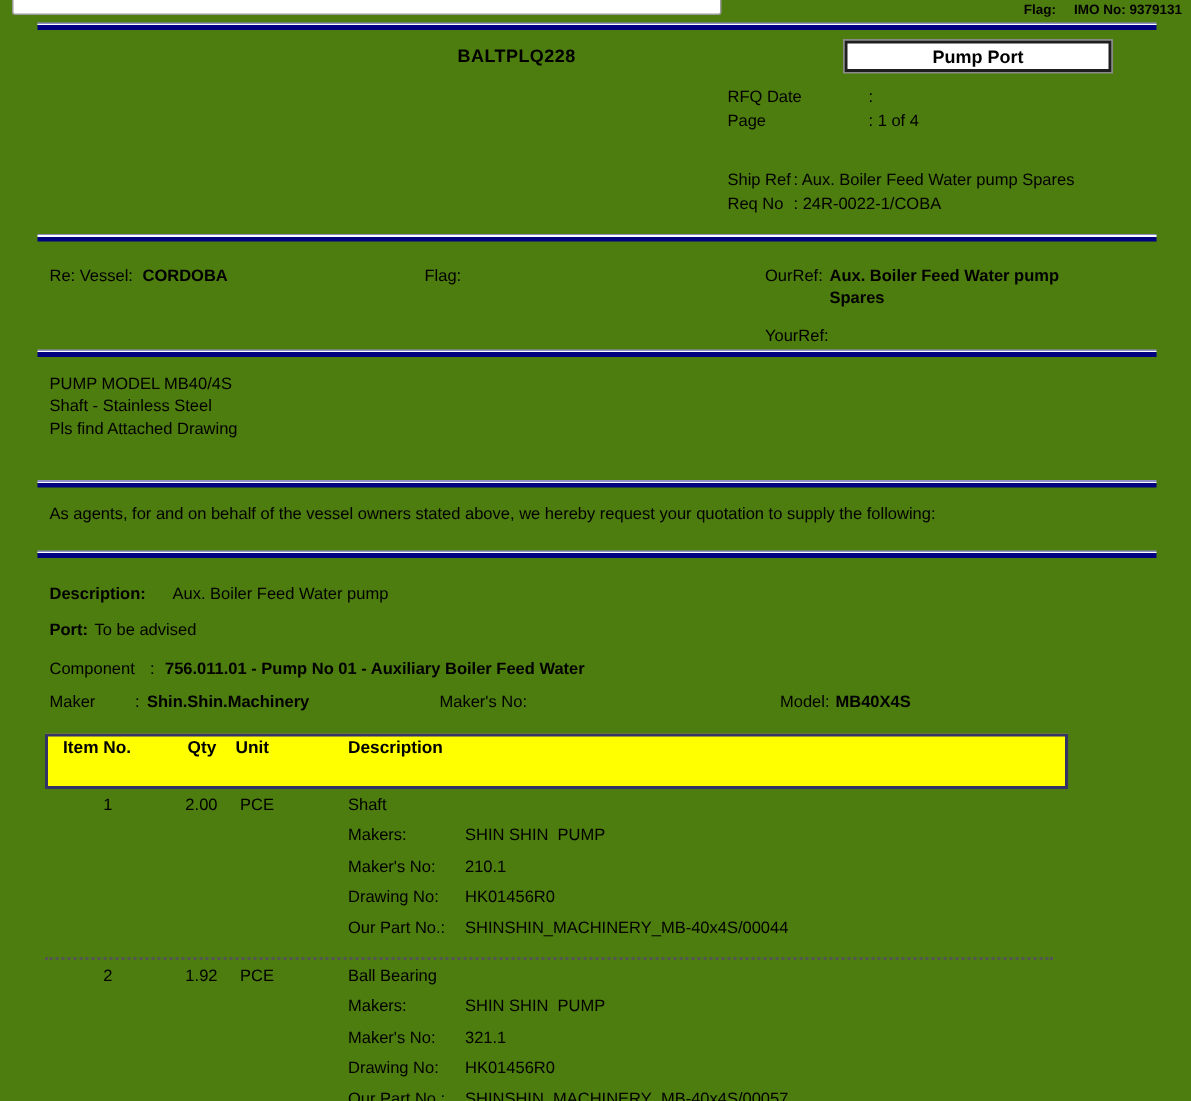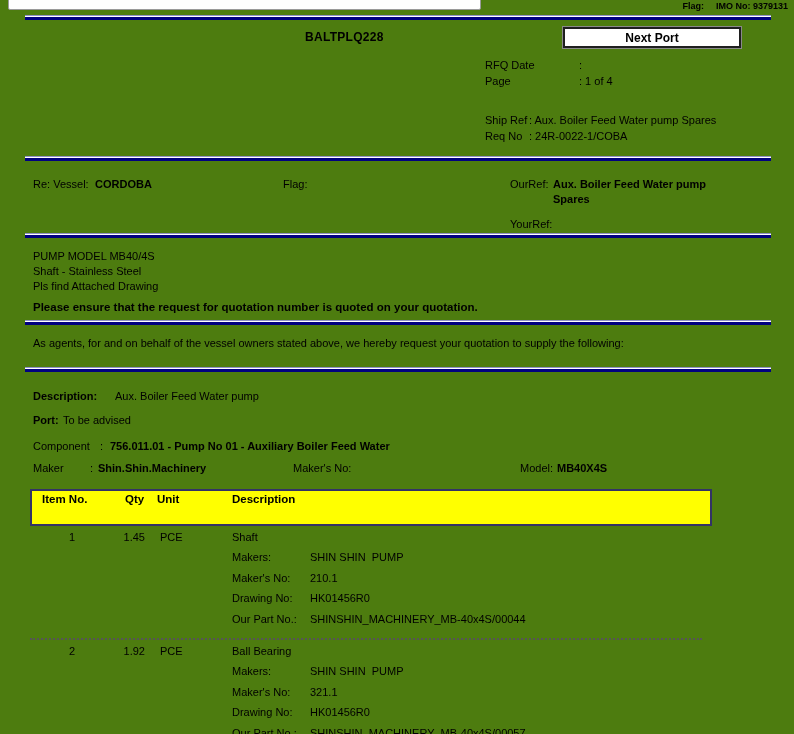--- a/index.html
+++ b/index.html
@@ -136,21 +136,21 @@
   <div class="top-input"></div>
 
   <div class="flag-imo">
     <span>Flag:</span>
     <span>IMO No: 9379131</span>
   </div>
 
   <div class="hrule rule-1"></div>
 
   <div class="doc-code">BALTPLQ228</div>
-  <div class="next-port-btn">Next Port</div>
+  <div class="next-port-btn">Pump Port</div>
 
   <div class="meta-block">
     <div class="meta-row">
       <span class="lbl">RFQ Date</span>
       <span class="val">:</span>
     </div>
     <div class="meta-row">
       <span class="lbl">Page</span>
       <span class="val">: 1 of 4</span>
     </div>
@@ -176,21 +176,20 @@
   <div class="ourref-val">Aux. Boiler Feed Water pump Spares</div>
   <span class="abs" style="left:510px; top:218px;">YourRef:</span>
 
   <div class="hrule rule-3"></div>
 
   <div class="notes">
     <div>PUMP MODEL MB40/4S</div>
     <div>Shaft - Stainless Steel</div>
     <div>Pls find Attached Drawing</div>
   </div>
-  <div class="ensure-line">Please ensure that the request for quotation number is quoted on your quotation.</div>
 
   <div class="hrule rule-4"></div>
 
   <div class="agents-line">As agents, for and on behalf of the vessel owners stated above, we hereby request your quotation to supply the following:</div>
 
   <div class="hrule rule-5"></div>
 
   <span class="abs b" style="left:33px; top:390px;">Description:</span>
   <span class="abs" style="left:115px; top:390px;">Aux. Boiler Feed Water pump</span>
 
@@ -212,21 +211,21 @@
     <div class="items-header">
       <span class="col-item-no">Item No.</span>
       <span class="col-qty">Qty</span>
       <span class="col-unit">Unit</span>
       <span class="col-desc">Description</span>
     </div>
 
     <div class="item-block">
       <div class="item-row">
         <span class="item-no">1</span>
-        <span class="qty">1.45</span>
+        <span class="qty">2.00</span>
         <span class="unit">PCE</span>
         <span class="desc">Shaft</span>
       </div>
       <div class="detail-line">
         <span class="dlbl">Makers:</span>
         <span class="dval">SHIN SHIN  PUMP</span>
       </div>
       <div class="detail-line">
         <span class="dlbl">Maker's No:</span>
         <span class="dval">210.1</span>

